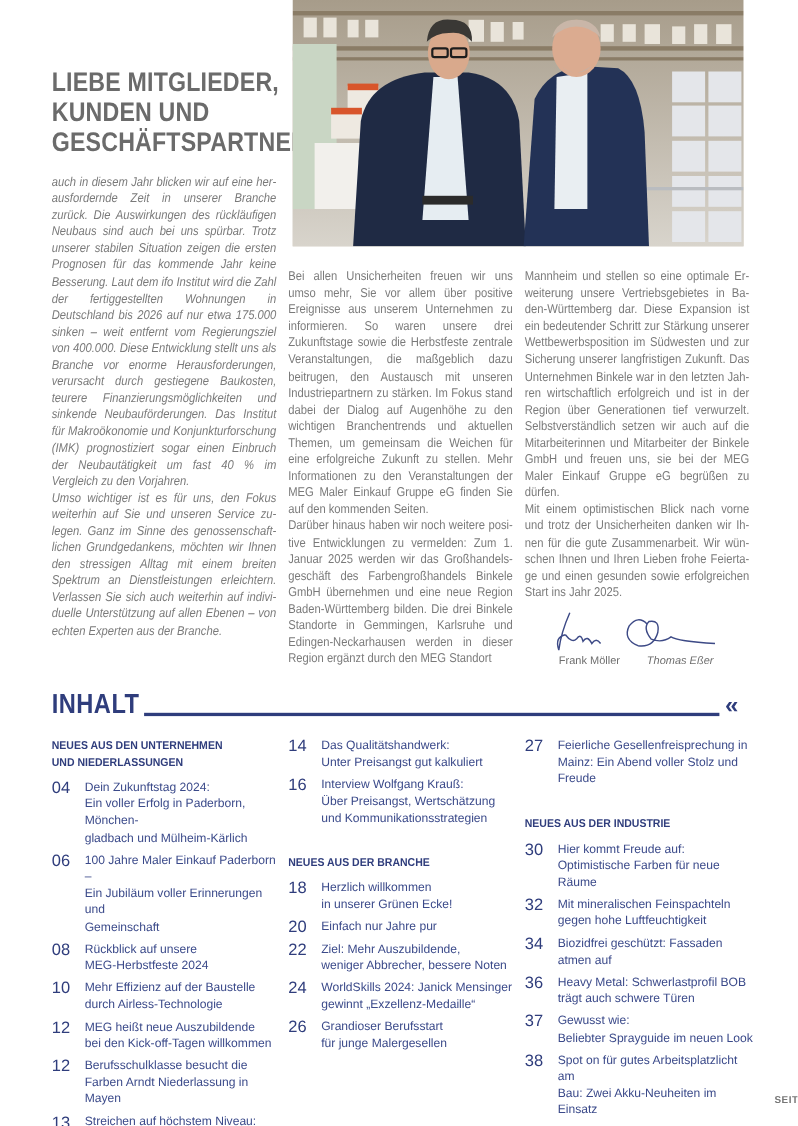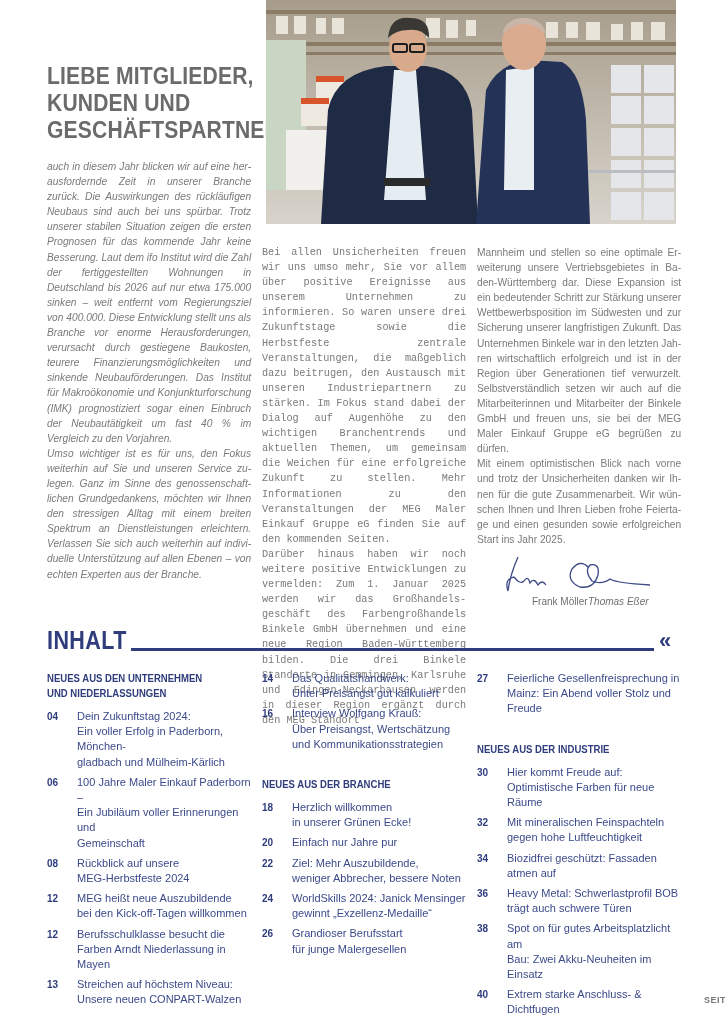--- a/index.html
+++ b/index.html
@@ -18,21 +18,21 @@
     position: absolute; left: 266px; top: 0; width: 410px; height: 224px;
     overflow: hidden; background: #cfc9bd;
   }
   .body-col {
     position: absolute; top: 0;
     font-size: 11.6px; line-height: 15.1px; color: #7a7a7a;
     text-align: justify; hyphens: manual;
   }
   .body-col p { margin: 0; }
   .col1 { left: 47px; top: 158px; width: 204px; font-style: italic; }
-  .col2 { left: 262px; top: 244px; width: 204px; font-family: Liberation Mono, monospace; }
+  .col2 { left: 262px; top: 244px; width: 204px; }
   .col3 { left: 477px; top: 244px; width: 204px; }
   .narrow { display:block; transform: scaleX(0.88); transform-origin: left top; width: 232px; }
 
   .signatures { position: absolute; left: 500px; top: 555px; width: 180px; height: 55px; }
   .sig-name { position: absolute; top: 41px; font-size: 10px; color: #6e6e6e; white-space: nowrap; }
 
   .inhalt-title {
     position: absolute; left: 47px; top: 626px;
     font-size: 25px; font-weight: bold; color: #2f3d7c;
     transform: scaleX(0.86); transform-origin: left top; letter-spacing: 0.5px;
@@ -40,21 +40,21 @@
   .inhalt-rule { position: absolute; left: 131px; top: 648px; width: 523px; height: 3px; background: #2f3d7c; }
   .inhalt-chevron { position: absolute; left: 659px; top: 628px; font-size: 22px; font-weight: bold; color: #2f3d7c; }
 
   .toc-col { position: absolute; width: 210px; }
   .toc-section {
     font-size: 10.4px; font-weight: bold; color: #2f3d7c; line-height: 15px;
     text-transform: uppercase; margin-bottom: 8px; white-space: nowrap;
     transform: scaleX(0.92); transform-origin: left top;
   }
   .toc-entry { display: flex; margin-bottom: 5px; }
-  .toc-page { width: 30px; flex: none; font-size: 10px; font-weight: bold; color: #2f3d7c; line-height: 15px; }
+  .toc-page { width: 30px; flex: none; font-size: 15px; font-weight: normal; color: #2f3d7c; line-height: 15px; }
   .toc-text { font-size: 11px; color: #3b4a8a; line-height: 15.2px; white-space: pre-line; }
   .toc-gap { height: 20px; }
 
   .page-number {
     position: absolute; left: 16px; width: 725px; top: 995px; text-align: right;
     font-size: 9px; font-weight: bold; color: #777; letter-spacing: 0.5px;
   }
 </style>
 </head>
 <body>
@@ -157,21 +157,21 @@
     <p>Mannheim und stellen so eine optimale Er­weiterung unsere Vertriebsgebietes in Ba­den-Württemberg dar. Diese Expansion ist ein bedeutender Schritt zur Stärkung unserer Wettbewerbsposition im Südwesten und zur Sicherung unserer langfristigen Zukunft. Das Unternehmen Binkele war in den letzten Jah­ren wirtschaftlich erfolgreich und ist in der Region über Generationen tief verwurzelt. Selbstverständlich setzen wir auch auf die Mitarbeiterinnen und Mitarbeiter der Binkele GmbH und freuen uns, sie bei der MEG Maler Einkauf Gruppe eG begrüßen zu dürfen.</p>
     <p>Mit einem optimistischen Blick nach vorne und trotz der Unsicherheiten danken wir Ih­nen für die gute Zusammenarbeit. Wir wün­schen Ihnen und Ihren Lieben frohe Feierta­ge und einen gesunden sowie erfolgreichen Start ins Jahr 2025.</p>
   </span>
 </div>
 
 <div class="signatures">
   <svg width="180" height="40" viewBox="0 0 180 40">
     <path d="M18 2 Q10 20 8 36 M8 36 Q4 24 14 22 M14 22 Q20 30 24 26 Q28 20 30 28 Q34 22 38 30 Q42 24 46 30" fill="none" stroke="#3d4a86" stroke-width="1.3"></path>
     <path d="M88 12 Q80 4 72 14 Q66 26 80 32 Q94 34 98 20 Q100 8 90 10 Q84 16 92 26 Q102 30 110 24 Q116 28 150 30" fill="none" stroke="#3d4a86" stroke-width="1.3"></path>
   </svg>
-  <span class="sig-name" style="left:8px;margin-left:24px;">Frank Möller</span>
+  <span class="sig-name" style="left:8px;">Frank Möller</span>
   <span class="sig-name" style="left:88px;font-style:italic;">Thomas Eßer</span>
 </div>
 
 <div class="inhalt-title">INHALT</div>
 <div class="inhalt-rule"></div>
 <div class="inhalt-chevron">«</div>
 
 <div class="toc-col" style="left:47px; top:671px;">
     <div class="toc-section" style="white-space: pre-line;">NEUES AUS DEN UNTERNEHMEN
 UND NIEDERLASSUNGEN</div>
@@ -186,20 +186,25 @@
       <span class="toc-text">100 Jahre Maler Einkauf Paderborn –
 Ein Jubiläum voller Erinnerungen und
 Gemeinschaft</span>
     </div>
     <div class="toc-entry">
       <span class="toc-page">08</span>
       <span class="toc-text">Rückblick auf unsere
 MEG-Herbstfeste 2024</span>
     </div>
     <div class="toc-entry">
+      <span class="toc-page">10</span>
+      <span class="toc-text">Mehr Effizienz auf der Baustelle
+durch Airless-Technologie</span>
+    </div>
+    <div class="toc-entry">
       <span class="toc-page">12</span>
       <span class="toc-text">MEG heißt neue Auszubildende
 bei den Kick-off-Tagen willkommen</span>
     </div>
     <div class="toc-entry">
       <span class="toc-page">12</span>
       <span class="toc-text">Berufsschulklasse besucht die
 Farben Arndt Niederlassung in Mayen</span>
     </div>
     <div class="toc-entry">
@@ -268,20 +273,25 @@
     <div class="toc-entry">
       <span class="toc-page">34</span>
       <span class="toc-text">Biozidfrei geschützt: Fassaden atmen auf</span>
     </div>
     <div class="toc-entry">
       <span class="toc-page">36</span>
       <span class="toc-text">Heavy Metal: Schwerlastprofil BOB
 trägt auch schwere Türen</span>
     </div>
     <div class="toc-entry">
+      <span class="toc-page">37</span>
+      <span class="toc-text">Gewusst wie:
+Beliebter Sprayguide im neuen Look</span>
+    </div>
+    <div class="toc-entry">
       <span class="toc-page">38</span>
       <span class="toc-text">Spot on für gutes Arbeitsplatzlicht am
 Bau: Zwei Akku-Neuheiten im Einsatz</span>
     </div>
     <div class="toc-entry">
       <span class="toc-page">40</span>
       <span class="toc-text">Extrem starke Anschluss- &amp; Dichtfugen</span>
     </div>
   </div>
 

